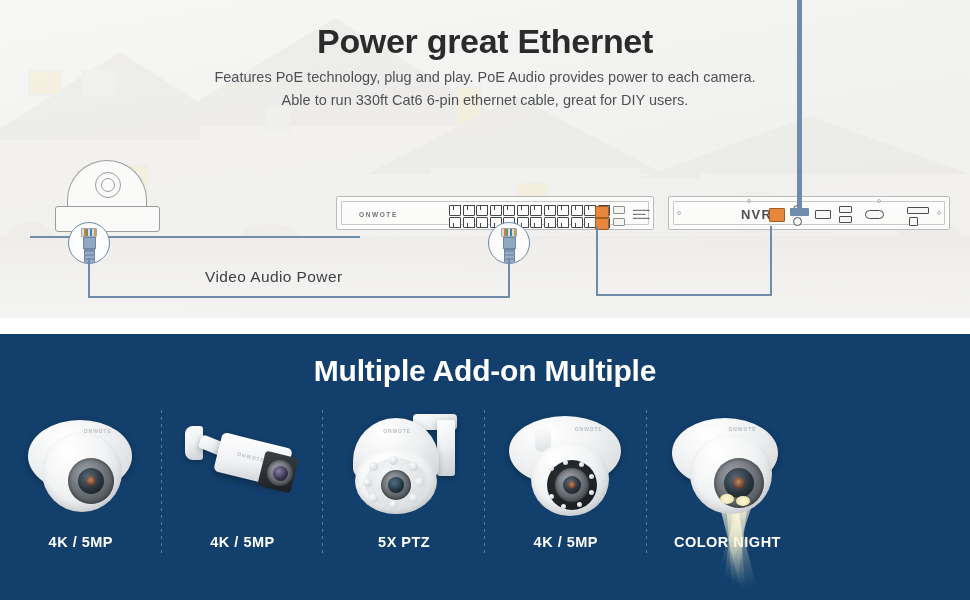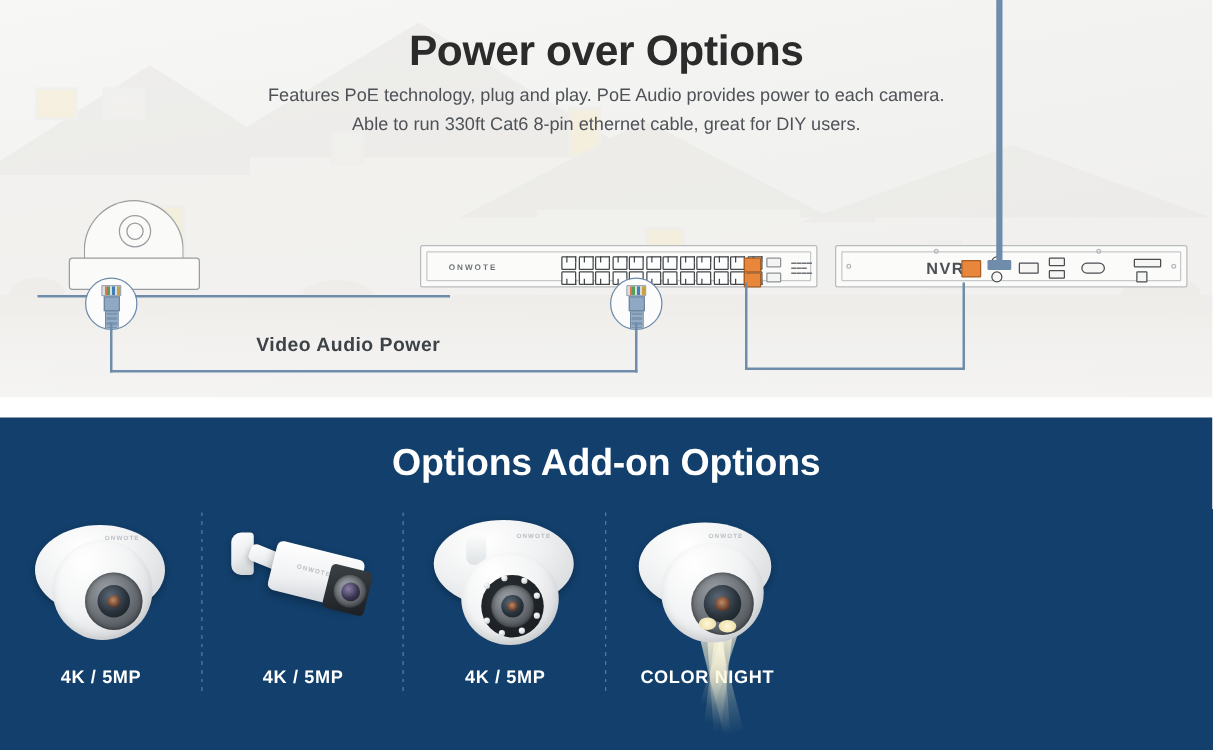--- a/index.html
+++ b/index.html
@@ -141,21 +141,21 @@
     background:repeating-linear-gradient(180deg,#7c96b1 0 2px,#93abc4 2px 4px);
     border:1px solid #6f87a0;
   }
 
   
   .wire { position:absolute; background:#6f8dab; }
   .wire.h { height:1.8px; }
   .wire.v { width:1.8px; }
   #vap-label {
     position:absolute; left:205px; top:268px;
-    font-size:15.5px; font-weight:bold; color:#3d4246; letter-spacing:.4px;
+    font-size:15.5px; font-weight:normal; color:#3d4246; letter-spacing:.4px;
   }
   #hdmi-cable {
     position:absolute; left:797px; top:-10px; width:5px; height:226px;
     background:#6f8dab;
   }
   #hdmi-plug {
     position:absolute; left:790px; top:208px; width:19px; height:8px;
     background:#6f8dab; border-radius:1px;
   }
 
@@ -260,24 +260,24 @@
       <div class="win dim" style="left:742px; top:192px; width:28px; height:40px;"></div>
 
       <div class="fence" style="left:60px;  width:300px;"></div>
       <div class="fence" style="left:560px; width:380px;"></div>
       <div class="shrub" style="left:8px;   top:222px; width:44px; height:26px;"></div>
       <div class="shrub" style="left:242px; top:224px; width:56px; height:24px;"></div>
       <div class="shrub" style="left:898px; top:220px; width:62px; height:28px;"></div>
       <div class="ground"></div>
     </div>
 
-    <h1 id="poe-title">Power over Options</h1>
+    <h1 id="poe-title">Power great Ethernet</h1>
     <div id="poe-sub">
       <div>Features PoE technology, plug and play. PoE Audio provides power to each camera.</div>
-      <div>Able to run 330ft Cat6 8-pin ethernet cable, great for DIY users.</div>
+      <div>Able to run 330ft Cat6 6-pin ethernet cable, great for DIY users.</div>
     </div>
 
     <div id="dome-cam">
       <div class="cap"></div>
       <div class="lens-o"></div>
       <div class="lens-i"></div>
       <div class="base"></div>
     </div>
 
     <div class="device" style="left:336px; top:196px; width:318px; height:34px;">
@@ -363,21 +363,21 @@
     <div id="vap-label">Video  Audio  Power</div>
 
     <div class="wire v" style="left:596px; top:226px; height:70px;"></div>
     <div class="wire h" style="left:596px; top:294px; width:176px;"></div>
     <div class="wire v" style="left:770px; top:226px; height:70px;"></div>
   </section>
 
   <div id="divider"></div>
 
   <section id="bottom-section">
-    <h2 id="addon-title">Options Add-on Options</h2>
+    <h2 id="addon-title">Multiple Add-on Multiple</h2>
 
     <div id="cam-grid">
 
       <div class="cam-cell">
         <div class="cam-art">
           <div class="turret-base" style="left:12px; top:14px; width:104px; height:72px;"></div>
           <div class="turret-ball" style="left:26px; top:26px; width:80px; height:80px;"></div>
           <div class="lens-ring" style="left:52px; top:52px; width:46px; height:46px;"></div>
           <div class="lens-glass" style="left:62px; top:62px; width:26px; height:26px;"></div>
           <div class="lens-hot" style="left:70px; top:70px; width:10px; height:10px;"></div>
@@ -396,20 +396,43 @@
           <div style="position:absolute; left:84px; top:48px; width:34px; height:36px; transform:rotate(14deg);
                       border-radius:4px; background:linear-gradient(160deg,#3c4146 0%,#1b1f23 100%);"></div>
           <div class="lens-ring" style="left:90px; top:54px; width:26px; height:26px;"></div>
           <div class="lens-glass" style="left:96px; top:60px; width:15px; height:15px;
                       background:radial-gradient(circle at 38% 34%,#8b7fa8 0%,#3a3550 55%,#14121e 100%);"></div>
           <div class="logo-tag" style="left:60px; top:48px; transform:rotate(14deg);">ONWOTE</div>
         </div>
         <div class="cam-label">4K / 5MP</div>
       </div>
 
+      <div class="cam-cell">
+        <div class="cam-art">
+          <div class="bracket" style="left:74px; top:8px; width:44px; height:16px; border-radius:4px;"></div>
+          <div class="bracket" style="left:98px; top:14px; width:18px; height:56px; border-radius:3px;"></div>
+          <div class="turret-base" style="left:14px; top:12px; width:86px; height:60px; border-radius:44px 44px 10px 10px;"></div>
+          <div class="turret-ball" style="left:16px; top:42px; width:82px; height:66px;"></div>
+          <div class="ir-ring" style="left:26px; top:52px; width:62px; height:50px;
+                      background:radial-gradient(ellipse at 38% 30%,#f4f5f6,#d5d9dc);"></div>
+          <div class="lens-ring" style="left:42px; top:64px; width:30px; height:30px;"></div>
+          <div class="lens-glass" style="left:49px; top:71px; width:16px; height:16px;
+                      background:radial-gradient(circle at 38% 34%,#4f6f84 0%,#20333f 60%,#0d151b 100%);"></div>
+          <div class="ir-dot" style="left:30px; top:56px; width:9px; height:9px;"></div>
+          <div class="ir-dot" style="left:50px; top:50px; width:9px; height:9px;"></div>
+          <div class="ir-dot" style="left:70px; top:56px; width:9px; height:9px;"></div>
+          <div class="ir-dot" style="left:76px; top:72px; width:9px; height:9px;"></div>
+          <div class="ir-dot" style="left:70px; top:88px; width:9px; height:9px;"></div>
+          <div class="ir-dot" style="left:50px; top:94px; width:9px; height:9px;"></div>
+          <div class="ir-dot" style="left:30px; top:88px; width:9px; height:9px;"></div>
+          <div class="ir-dot" style="left:24px; top:72px; width:9px; height:9px;"></div>
+          <div class="logo-tag" style="left:44px; top:22px;">ONWOTE</div>
+        </div>
+        <div class="cam-label">5X PTZ</div>
+      </div>
 
 
       <div class="cam-cell">
         <div class="cam-art">
           <div class="turret-base" style="left:8px; top:10px; width:112px; height:70px;"></div>
           <div style="position:absolute; left:34px; top:20px; width:16px; height:26px; border-radius:6px;
                       background:linear-gradient(180deg,#fdfdfd,#dfe3e6);"></div>
           <div class="turret-ball" style="left:30px; top:36px; width:78px; height:74px;"></div>
           <div class="ir-ring" style="left:46px; top:54px; width:50px; height:50px;
                       background:radial-gradient(circle at 40% 34%,#2a2f34 0%,#15191d 100%);"></div>

